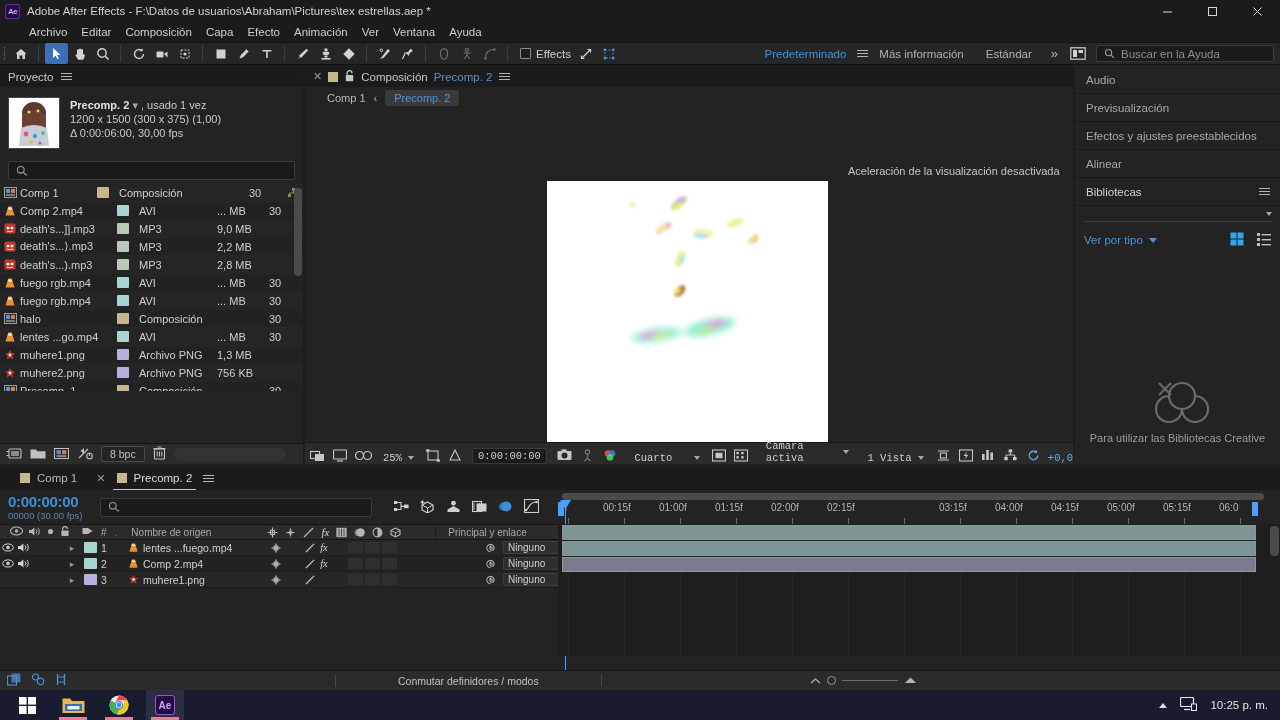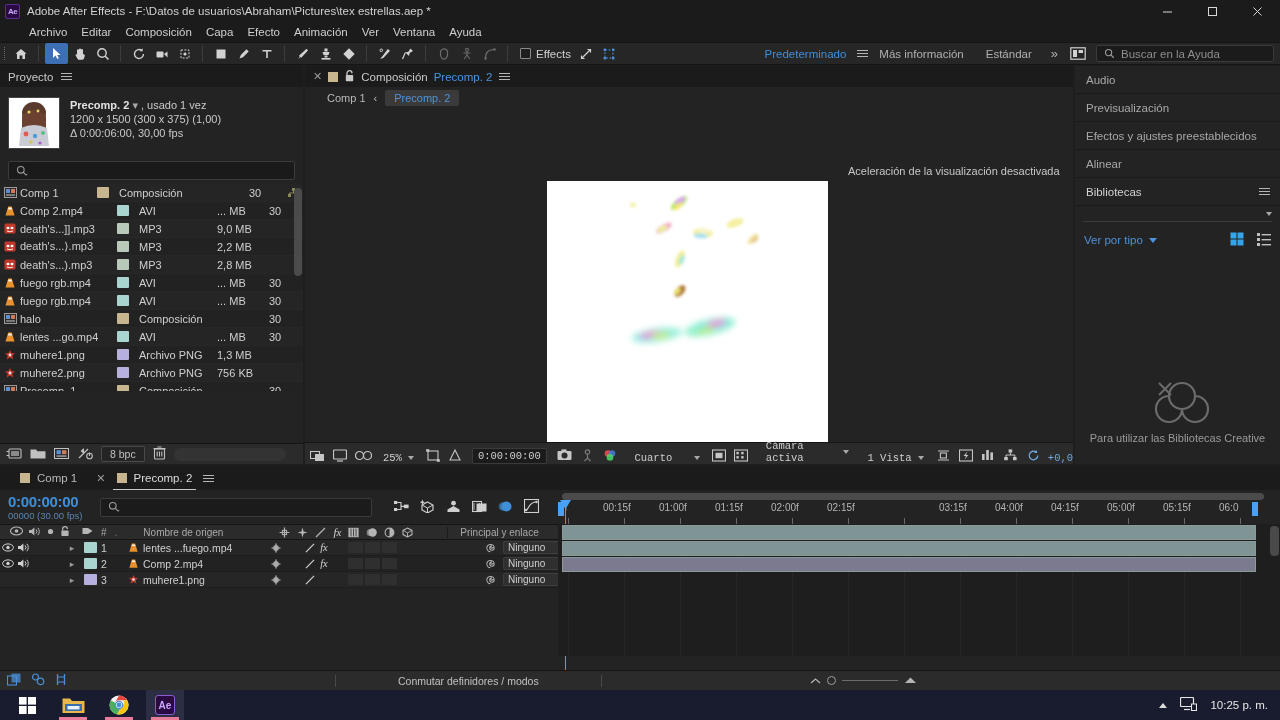--- a/index.html
+++ b/index.html
@@ -1113,21 +1113,21 @@
           </svg>
       </span>
       <span style="width:12px"></span>
       <span>
         <svg width="11" height="10" viewBox="0 0 11 10">
             <path d="M0.5 2 L6 2 L10.5 5 L6 8 L0.5 8 Z" fill="#b5b5b5"></path>
           </svg>
       </span>
       <span style="margin-left:8px;">#</span>
       <span style="margin-left:8px;color:#7a7a7a;">.</span>
-      <span style="margin-left:26px;">Nombre de origen</span>
+      <span style="margin-left:14px;">Nombre de origen</span>
       <span style="margin-left:56px;display:flex;align-items:center;gap:7px;">
         <svg width="11" height="11" viewBox="0 0 11 11">
             <path d="M5.5 0.6 L5.5 10.4 M0.6 5.5 L10.4 5.5" stroke="#b5b5b5" stroke-width="1.2"></path>
             <rect x="3.4" y="3.4" width="4.2" height="4.2" fill="none" stroke="#b5b5b5" stroke-width="1"></rect>
           </svg>
         <svg width="11" height="11" viewBox="0 0 11 11">
             <path d="M5.5 0.5 L6.6 4.4 L10.5 5.5 L6.6 6.6 L5.5 10.5 L4.4 6.6 L0.5 5.5 L4.4 4.4 Z" fill="#b5b5b5"></path>
           </svg>
         <svg width="11" height="11" viewBox="0 0 11 11">
             <line x1="1" y1="10" x2="10" y2="1" stroke="#b5b5b5" stroke-width="1.3"></line>

